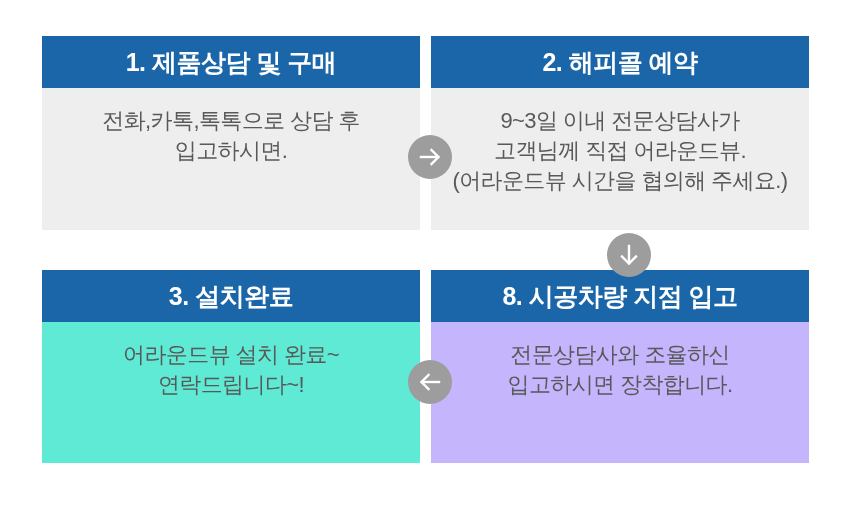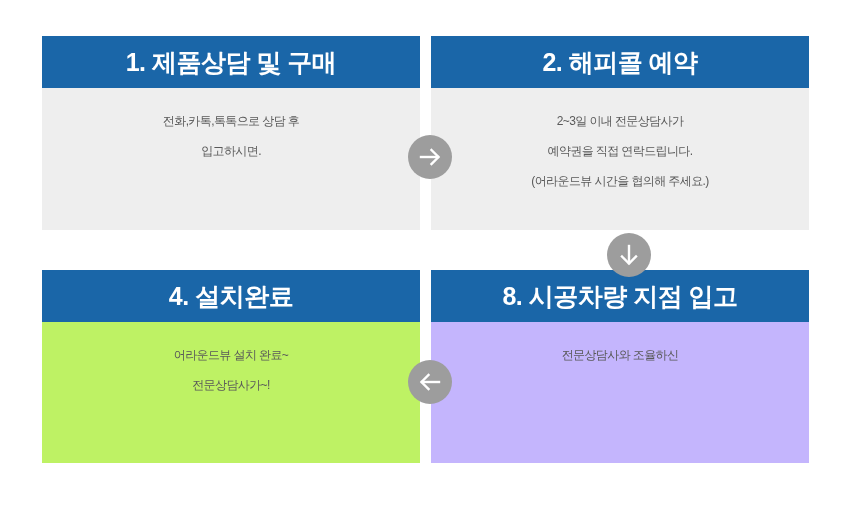--- a/index.html
+++ b/index.html
@@ -40,21 +40,21 @@
     font-size: 25px;
     font-weight: bold;
     letter-spacing: -0.5px;
     white-space: nowrap;
   }
 
   .card-body {
     background: #eeeeee;
     text-align: center;
     color: #595959;
-    font-size: 12px;
+    font-size: 22px;
     line-height: 30px;
     letter-spacing: -0.6px;
     padding: 18px 6px 16px 6px;
     box-sizing: border-box;
   }
   .card.top .card-body    { height: 142px; }
   .card.bottom .card-body { height: 141px; }
 
   .card-body .line {
     display: block;
@@ -87,38 +87,39 @@
     <div class="card-header" style="background: rgb(26, 102, 168); color: rgb(255, 255, 255);">1. 제품상담 및 구매</div>
     <div class="card-body" style="background: rgb(238, 238, 238); color: rgb(89, 89, 89);">
       <span class="line">전화,카톡,톡톡으로 상담 후</span>
       <span class="line">입고하시면.</span>
     </div>
   </div>
 
   <div class="card top right">
     <div class="card-header" style="background: rgb(26, 102, 168); color: rgb(255, 255, 255);">2. 해피콜 예약</div>
     <div class="card-body" style="background: rgb(238, 238, 238); color: rgb(89, 89, 89);">
-      <span class="line">2~3일 이내 전문상담사가</span>
-      <span class="line">예약권을 직접 연락드립니다.</span>
+      <span class="line">9~3일 이내 전문상담사가</span>
+      <span class="line">고객님께 직접 어라운드뷰.</span>
       <span class="line">(어라운드뷰 시간을 협의해 주세요.)</span>
     </div>
   </div>
 
   <div class="card bottom left">
-    <div class="card-header" style="background: rgb(26, 102, 168); color: rgb(255, 255, 255);">4. 설치완료</div>
-    <div class="card-body" style="background: #bef264; color: rgb(89, 89, 89);">
+    <div class="card-header" style="background: rgb(26, 102, 168); color: rgb(255, 255, 255);">3. 설치완료</div>
+    <div class="card-body" style="background: #5eead4; color: rgb(89, 89, 89);">
       <span class="line">어라운드뷰 설치 완료~</span>
-      <span class="line">전문상담사가~!</span>
+      <span class="line">연락드립니다~!</span>
     </div>
   </div>
 
   <div class="card bottom right">
     <div class="card-header" style="background: rgb(26, 102, 168); color: rgb(255, 255, 255);">8. 시공차량 지점 입고</div>
     <div class="card-body" style="background: #c4b5fd; color: rgb(89, 89, 89);">
       <span class="line">전문상담사와 조율하신</span>
+      <span class="line">입고하시면 장착합니다.</span>
     </div>
   </div>
 
   <div class="arrow arrow-right" style="background: rgb(157, 157, 157);">
     <svg viewBox="0 0 44 44" xmlns="http://www.w3.org/2000/svg">
       <g stroke="#ffffff" stroke-width="2.4" fill="none" stroke-linecap="square" stroke-linejoin="miter">
         <line x1="13" y1="22" x2="30" y2="22"></line>
         <polyline points="23.5,15 30.5,22 23.5,29"></polyline>
       </g>
     </svg>

